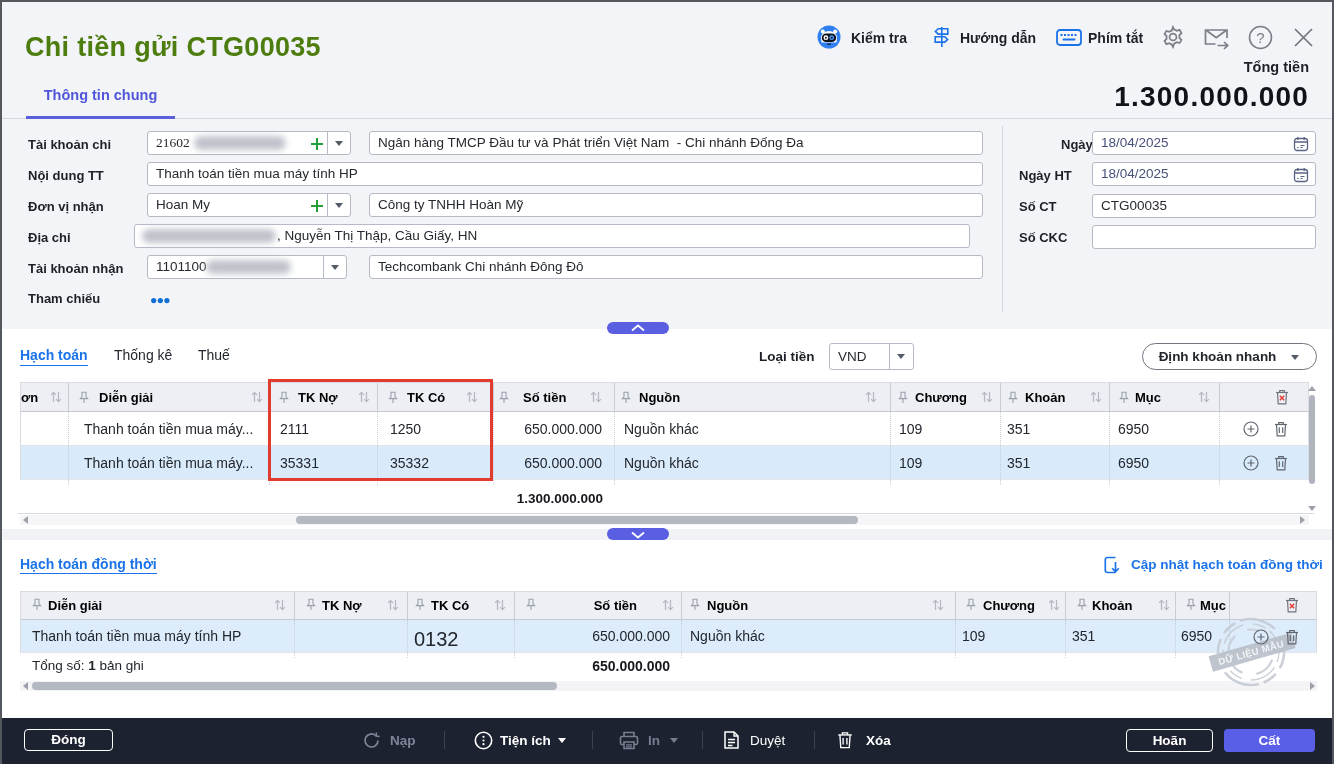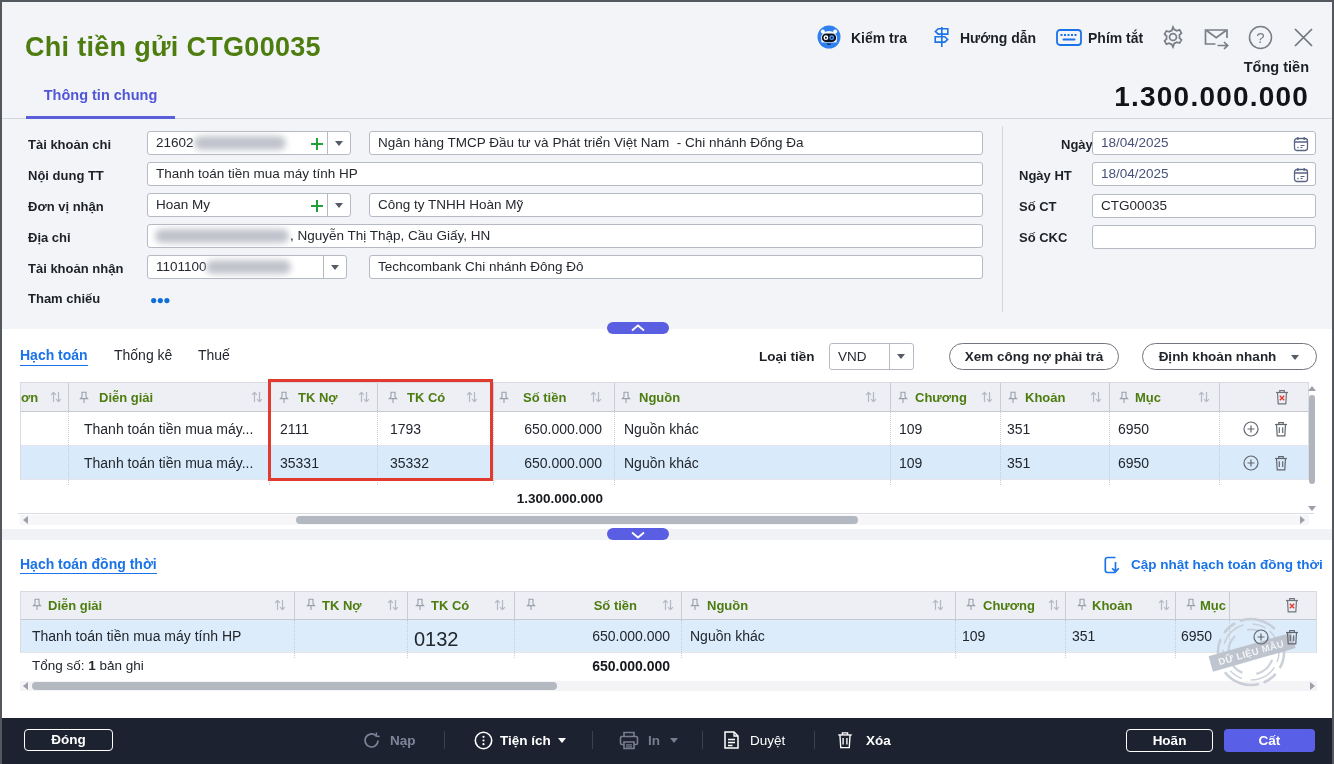--- a/index.html
+++ b/index.html
@@ -6,21 +6,21 @@
   html,body { width:1334px; height:764px; overflow:hidden; }
   body { font-family:"Liberation Sans", sans-serif; position:relative; background:#fff; }
   #win { position:absolute; left:0; top:0; width:1334px; height:764px; border:2px solid #53575e; background:#fff; }
   .abs { position:absolute; white-space:nowrap; }
   .lbl { font-size:13px; font-weight:bold; color:#1d2127; }
   .inp { position:absolute; background:#fff; border:1px solid #b6bac4; border-radius:3px; font-size:13.5px; color:#25292f; }
   .inp .txt { position:absolute; left:8px; top:0; line-height:22px; }
   .ddbtn { position:absolute; right:0; top:0; bottom:0; width:23px; border-left:1px solid #b6bac4; }
   .caret { position:absolute; width:0; height:0; border-left:4.5px solid transparent; border-right:4.5px solid transparent; border-top:5.5px solid #555b66; }
   .blur { position:absolute; background:#c0c3cb; border-radius:7px; filter:blur(3px); }
-  .hdrtxt { font-size:13px; font-weight:bold; color:#4d7c0f; }
+  .hdrtxt { font-size:13px; font-weight:bold; color:#000000; }
   .celltxt { font-size:13.5px; color:#22262d; }
   .dotline { position:absolute; width:0; border-left:1px dotted #c9ccd4; }
   .pill-btn { position:absolute; border:1px solid #70757e; border-radius:14px; background:#fff; font-size:13.5px; font-weight:bold; color:#22262d; text-align:center; }
 </style>
 </head>
 <body>
 <div id="win">
 
 <div class="abs" style="left:0;top:0;width:1330px;height:117px;background:#f3f4f8;border-bottom:1px solid #d5d7de;"></div>
 <div class="abs" style="left:0;top:117px;width:1330px;height:210px;background:#f3f4f8;"></div>
@@ -79,21 +79,21 @@
 <div class="abs" style="left:1007px;top:57px;width:300px;text-align:right;font-size:14.5px;font-weight:bold;color:#1d2127;">Tổng tiền</div>
 <div class="abs" style="left:907px;top:79px;width:400px;text-align:right;font-size:28px;font-weight:bold;color:#111318;letter-spacing:1.2px;">1.300.000.000</div>
 
 <div class="abs lbl" style="left:26px;top:135px;">Tài khoản chi</div>
 <div class="abs lbl" style="left:26px;top:166px;">Nội dung TT</div>
 <div class="abs lbl" style="left:26px;top:197px;">Đơn vị nhận</div>
 <div class="abs lbl" style="left:26px;top:228px;">Địa chỉ</div>
 <div class="abs lbl" style="left:26px;top:259px;">Tài khoản nhận</div>
 <div class="abs lbl" style="left:26px;top:289px;">Tham chiếu</div>
 
-<div class="inp" style="left:145px;top:129px;width:204px;height:24px;">
+<div class="inp" style="left:145px;top:129px;width:204px;height:24px;font-family:Liberation Serif, serif;">
   <span class="txt">21602</span>
   <span class="blur" style="left:46px;top:4px;width:92px;height:14px;"></span>
   <svg style="position:absolute;right:26px;top:5px;" width="14" height="14" viewBox="0 0 14 14">
         <path d="M7 1 v12 M1 7 h12" stroke="#21a038" stroke-width="2"></path>
       </svg>
   <span class="ddbtn">
         <span class="caret" style="left:7px;top:9px;"></span>
       </span>
 </div>
 <div class="inp" style="left:367px;top:129px;width:614px;height:24px;">
@@ -110,21 +110,21 @@
         <path d="M7 1 v12 M1 7 h12" stroke="#21a038" stroke-width="2"></path>
       </svg>
   <span class="ddbtn">
         <span class="caret" style="left:7px;top:9px;"></span>
       </span>
 </div>
 <div class="inp" style="left:367px;top:191px;width:614px;height:24px;">
       <span class="txt">Công ty TNHH Hoàn Mỹ</span>
     </div>
 
-<div class="inp" style="left:145px;top:222px;width:836px;height:24px;">
+<div class="inp" style="left:132px;top:222px;width:836px;height:24px;">
   <span class="blur" style="left:7px;top:4px;width:134px;height:14px;"></span>
   <span class="txt" style="left:142px;">, Nguyễn Thị Thập, Cầu Giấy, HN</span>
 </div>
 
 <div class="inp" style="left:145px;top:253px;width:200px;height:24px;">
   <span class="txt">1101100</span>
   <span class="blur" style="left:58px;top:4px;width:85px;height:14px;"></span>
   <span class="ddbtn">
         <span class="caret" style="left:7px;top:9px;"></span>
       </span>
@@ -179,21 +179,20 @@
 <div class="abs" style="left:18px;top:345px;font-size:14px;color:#1a73e8;border-bottom:1px solid #1a73e8;padding-bottom:2px;font-weight:bold;">Hạch toán</div>
 <div class="abs" style="left:112px;top:345px;font-size:14px;color:#22262d;">Thống kê</div>
 <div class="abs" style="left:196px;top:345px;font-size:14px;color:#22262d;">Thuế</div>
 <div class="abs" style="left:757px;top:347px;font-size:13.5px;font-weight:bold;color:#1d2127;">Loại tiền</div>
 <div class="inp" style="left:827px;top:341px;width:85px;height:27px;">
   <span class="txt" style="line-height:25px;">VND</span>
   <span class="ddbtn" style="width:24px;">
         <span class="caret" style="left:7px;top:10px;"></span>
       </span>
 </div>
-<div class="pill-btn" style="left:947px;top:341px;width:170px;height:27px;line-height:25px;">Xem công nợ phải trả</div>
 <div class="pill-btn" style="left:1140px;top:341px;width:175px;height:27px;line-height:25px;padding-right:24px;">Định khoản nhanh<span class="caret" style="right:17px;top:11px;"></span></div>
 <svg width="0" height="0" style="position:absolute;">
   <defs>
     <symbol id="pin" viewBox="0 0 10 13">
           <g fill="none" stroke="#9aa0ac" stroke-width="1.1">
             <path d="M3 1.2 h4 v4.6 l1.6 1.8 H1.4 L3 5.8 z"></path>
             <path d="M5 7.6 V12"></path>
           </g>
         </symbol>
     <symbol id="sort" viewBox="0 0 12 12">
@@ -290,21 +289,21 @@
 <div class="abs hdrtxt" style="left:1133px;top:388px;">Mục</div>
 <svg class="abs" style="left:1196px;top:389px;" width="12" height="12">
       <use href="#sort"></use>
     </svg>
 <svg class="abs" style="left:1273px;top:387px;" width="14" height="16">
       <use href="#trashx"></use>
     </svg>
 
 <div class="abs celltxt" style="left:82px;top:419px;font-size:14px;">Thanh toán tiền mua máy...</div>
 <div class="abs celltxt" style="left:278px;top:419px;font-size:14px;">2111</div>
-<div class="abs celltxt" style="left:388px;top:419px;font-size:14px;">1793</div>
+<div class="abs celltxt" style="left:388px;top:419px;font-size:14px;">1250</div>
 <div class="abs celltxt" style="left:460px;top:419px;width:140px;text-align:right;font-size:14px;">650.000.000</div>
 <div class="abs celltxt" style="left:622px;top:419px;font-size:14px;">Nguồn khác</div>
 <div class="abs celltxt" style="left:897px;top:419px;font-size:14px;">109</div>
 <div class="abs celltxt" style="left:1005px;top:419px;font-size:14px;">351</div>
 <div class="abs celltxt" style="left:1116px;top:419px;font-size:14px;">6950</div>
 <svg class="abs" style="left:1241px;top:419px;" width="16" height="16">
       <use href="#plusc"></use>
     </svg>
 <svg class="abs" style="left:1272px;top:419px;" width="14" height="16">
       <use href="#trash"></use>

